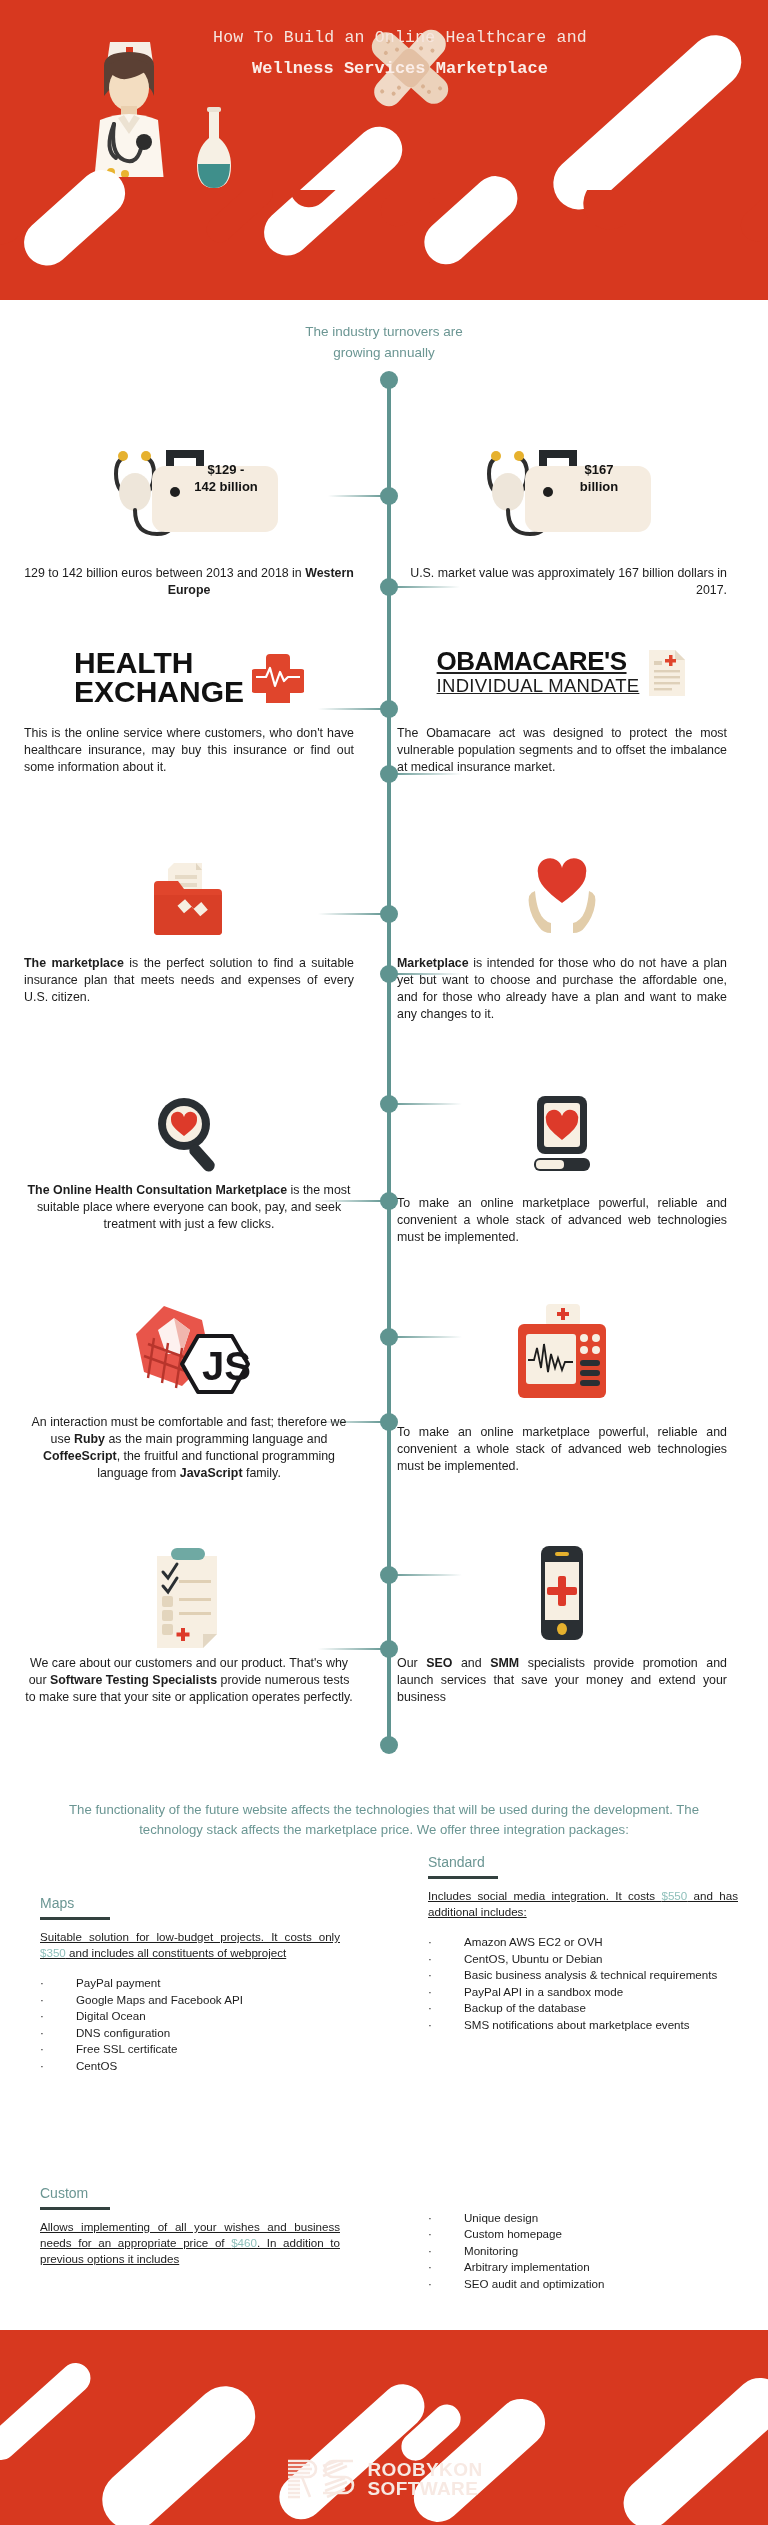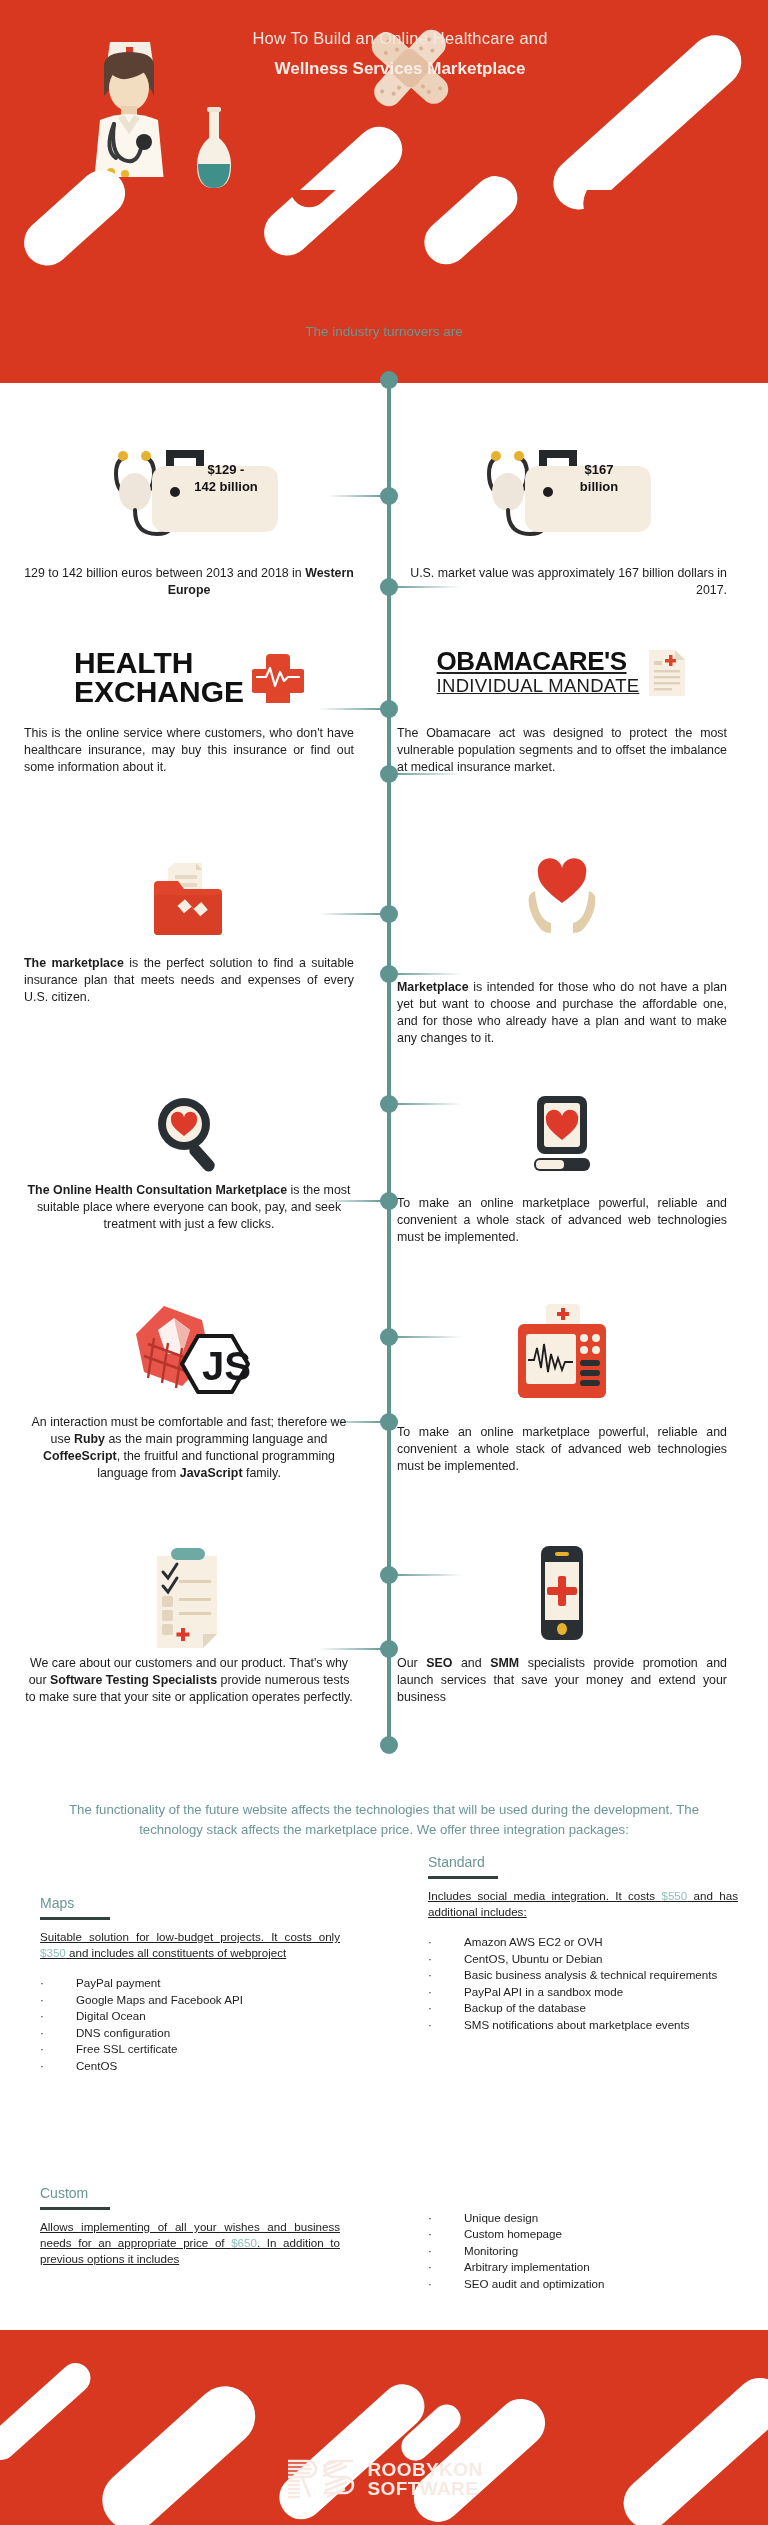--- a/index.html
+++ b/index.html
@@ -11,23 +11,24 @@
     height: 2525px;
     position: relative;
     overflow: hidden;
     color: #222;
   }
 
   
   .header {
     position: relative;
     width: 768px;
-    height: 383px;
+    height: 300px;
     background: #d7381f;
     overflow: hidden;
+    font-family: Liberation Mono, monospace;
   }
   .header-title {
     position: absolute;
     left: 190px;
     top: 26px;
     width: 420px;
     text-align: center;
     color: #f6e6df;
     line-height: 1.5;
   }
@@ -202,20 +203,21 @@
   <div class="stripe red" style="left:-20px;top:20px;width:185px;height:52px;border-radius:26px;"></div>
   <div class="stripe red" style="left:210px;top:35px;width:80px;height:26px;border-radius:13px;"></div>
   <div class="stripe red" style="left:295px;top:-8px;width:105px;height:38px;border-radius:19px;"></div>
   <div class="stripe red" style="left:385px;top:15px;width:115px;height:32px;border-radius:16px;"></div>
   <div class="stripe red" style="left:590px;top:5px;width:180px;height:52px;border-radius:26px;"></div>
   <div class="stripe red" style="left:745px;top:30px;width:90px;height:32px;border-radius:16px;"></div>
 </div>
 
 <div class="section-intro" style="top:322px;">
   <div>The industry turnovers are</div>
+  <div>growing annually</div>
 </div>
 
 <div class="timeline-line" style="top:378px;height:712px;"></div>
 <div class="dot" style="top:371px;"></div>
 <div class="dot" style="top:487px;"></div>
 <div class="branch" style="left:328px;top:495px;width:58px;"></div>
 <div class="dot" style="top:578px;"></div>
 <div class="branch right" style="left:390px;top:586px;width:70px;"></div>
 <div class="dot" style="top:700px;"></div>
 <div class="branch" style="left:318px;top:708px;width:68px;"></div>
@@ -352,21 +354,21 @@
 
 <div class="blk col-right" style="top:855px;">
   <div class="icon-wrap">
     <svg width="90" height="90" viewBox="0 0 90 90">
       <path d="M45 48 c-16 -12 -24 -20 -24 -30 a12 12 0 0 1 24 -5 a12 12 0 0 1 24 5 c0 10 -8 18 -24 30 z" fill="#dd3a2a"></path>
       <path d="M18 36 q-8 2 -6 14 q2 12 10 22 q4 6 12 6 l0 -10 q-8 -2 -12 -12 q-3 -8 -4 -20 z" fill="#e2cdaa"></path>
       <path d="M72 36 q8 2 6 14 q-2 12 -10 22 q-4 6 -12 6 l0 -10 q8 -2 12 -12 q3 -8 4 -20 z" fill="#e2cdaa"></path>
     </svg>
   </div>
 </div>
-<div class="blk col-right ta-just" style="top:955px;margin-top:24px;">
+<div class="blk col-right ta-just" style="top:955px;">
   <p><b>Marketplace</b> is intended for those who do not have a plan yet but want to choose and purchase the affordable one, and for those who already have a plan and want to make any changes to it.</p>
 </div>
 
 <div class="blk col-left" style="top:1090px;">
   <div class="icon-wrap">
     <svg width="90" height="90" viewBox="0 0 90 90">
       <circle cx="40" cy="34" r="26" fill="#2a2f33"></circle>
       <circle cx="40" cy="34" r="18" fill="#f7efe2"></circle>
       <path d="M40 46 c-9 -7 -13 -11 -13 -16 a6.5 6.5 0 0 1 13 -3 a6.5 6.5 0 0 1 13 3 c0 5 -4 9 -13 16 z" fill="#dd3a2a"></path>
       <rect x="52" y="52" width="12" height="32" rx="6" transform="rotate(-42 58 68)" fill="#2a2f33"></rect>
@@ -519,21 +521,21 @@
     <span class="li"><span class="bul">·</span><span>PayPal API in a sandbox mode</span></span>
     <span class="li"><span class="bul">·</span><span>Backup of the database</span></span>
     <span class="li"><span class="bul">·</span><span>SMS notifications about marketplace events</span></span>
   </div>
 </div>
 
 <div class="blk" style="left:40px;top:2185px;width:300px;">
   <div class="pkg-title">Custom</div>
   <div class="pkg-rule"></div>
   <div class="pkg-body">
-    <span>Allows implementing of all your wishes and business needs for an appropriate price of </span><span class="price">$650</span><span>. In addition to previous options it includes</span>
+    <span>Allows implementing of all your wishes and business needs for an appropriate price of </span><span class="price">$460</span><span>. In addition to previous options it includes</span>
   </div>
 </div>
 <div class="blk pkg-list" style="left:428px;top:2210px;width:310px;">
   <span class="li"><span class="bul">·</span><span>Unique design</span></span>
   <span class="li"><span class="bul">·</span><span>Custom homepage</span></span>
   <span class="li"><span class="bul">·</span><span>Monitoring</span></span>
   <span class="li"><span class="bul">·</span><span>Arbitrary implementation</span></span>
   <span class="li"><span class="bul">·</span><span>SEO audit and optimization</span></span>
 </div>
 

